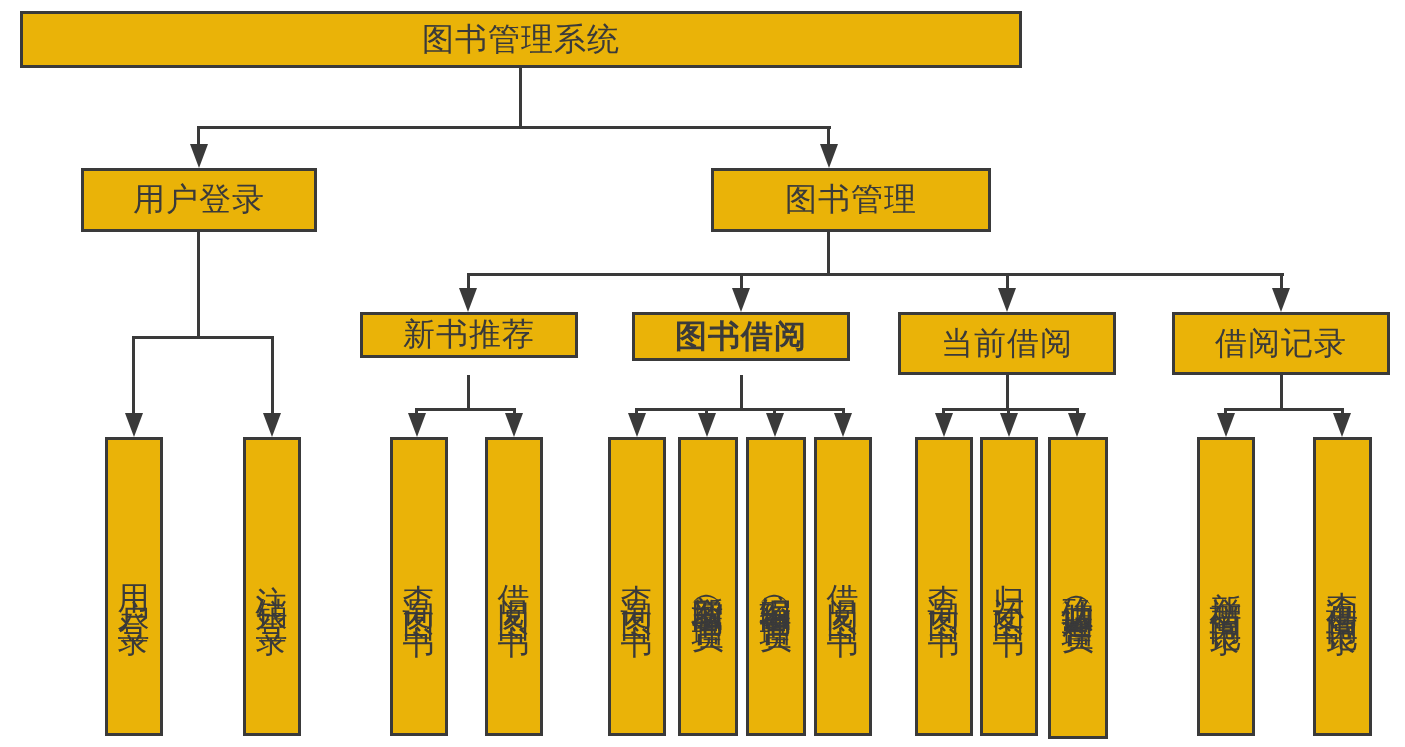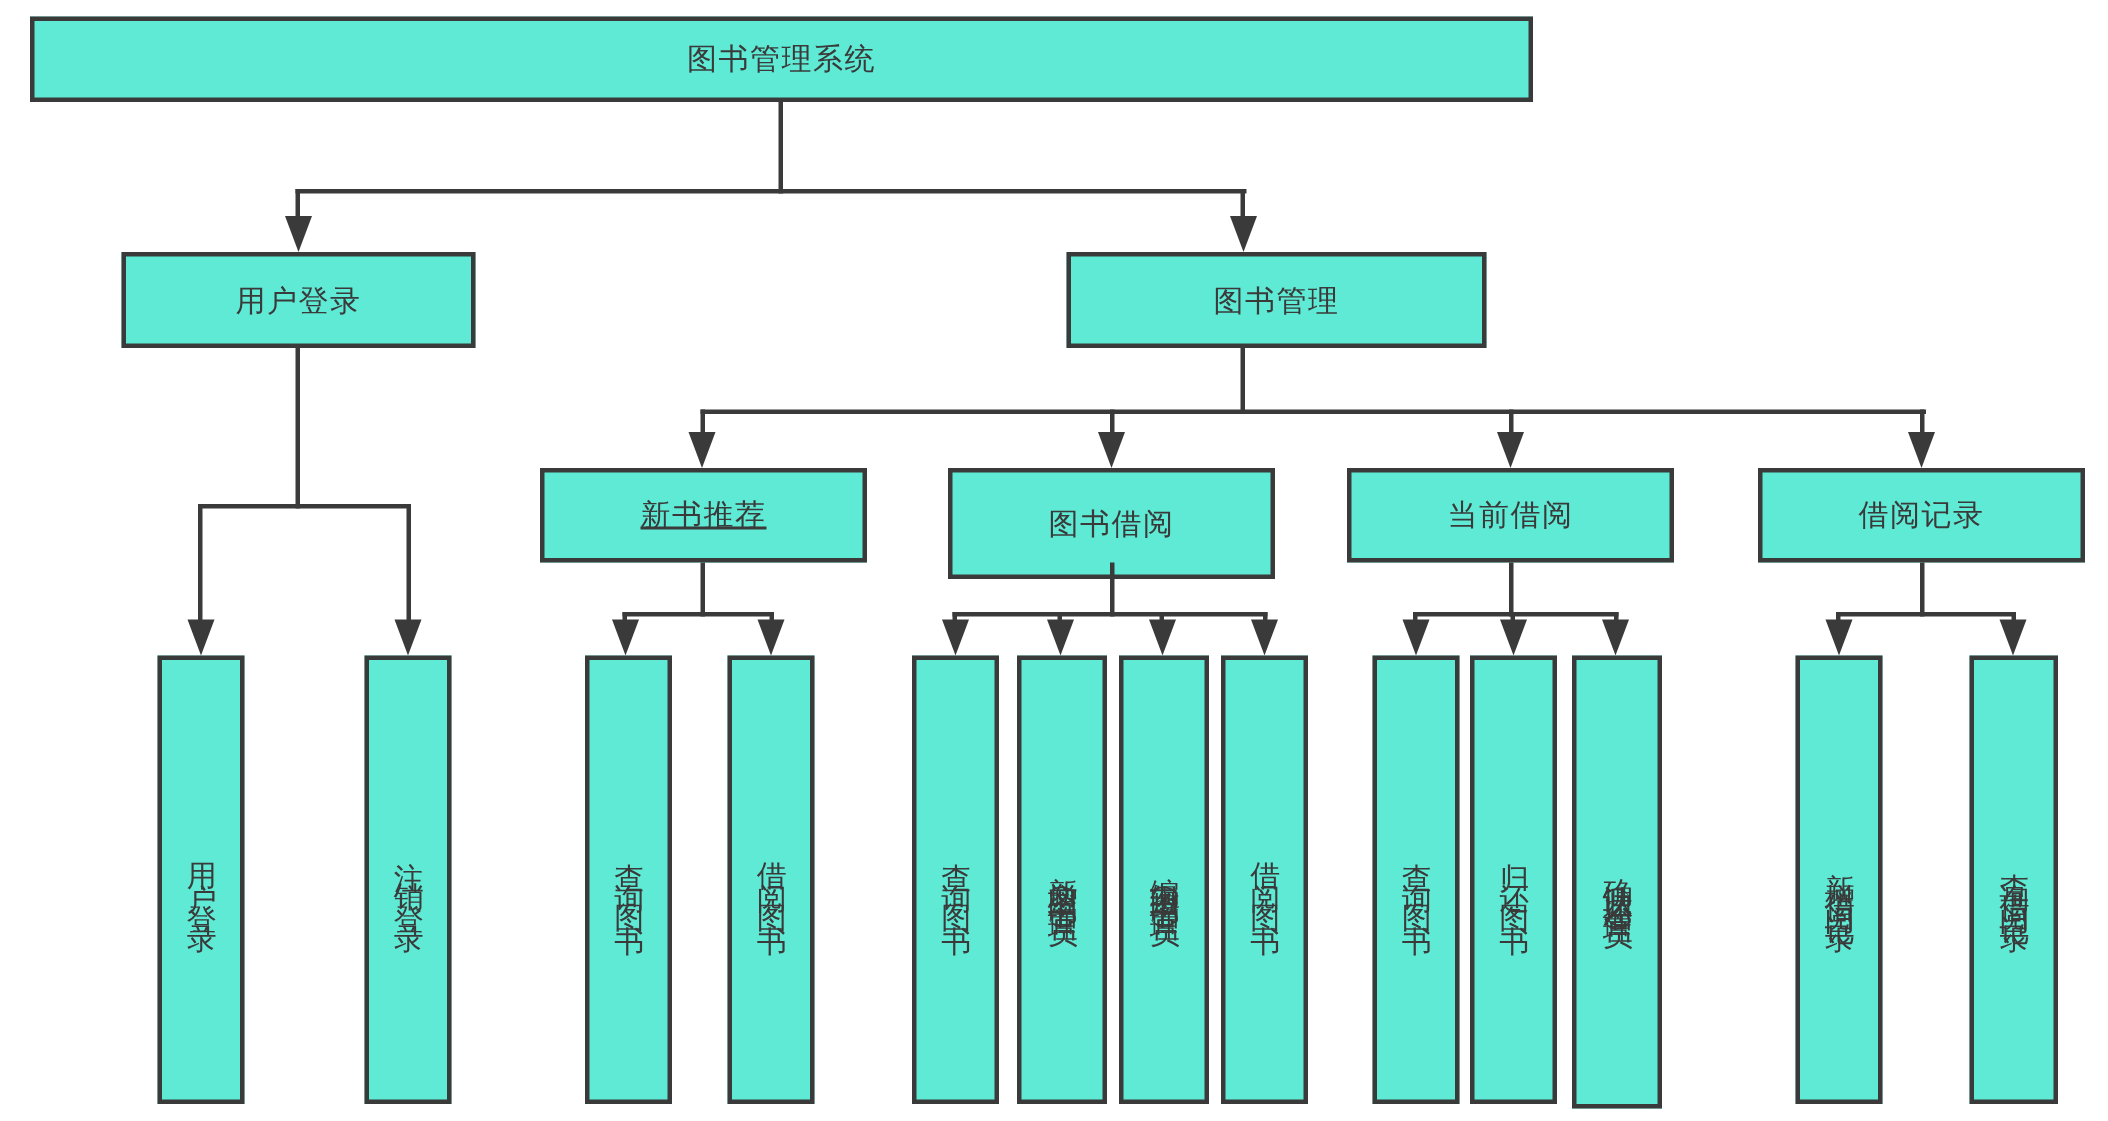--- a/index.html
+++ b/index.html
@@ -13,26 +13,26 @@
     position:relative;
     width:1405px;height:747px;
     background:var(--bg);
     font-family:"Liberation Sans", sans-serif;
     overflow:hidden;
   }
   .box{
     position:absolute;
     box-sizing:border-box;
     border:3px solid var(--line);
-    background:#5eead4;
+    background:#eab308;
     color:var(--text);
     display:flex;
     align-items:center;
     justify-content:center;
-    font-size:20px;
+    font-size:32px;
     letter-spacing:1px;
     text-align:center;
   }
   .vbox{
     writing-mode:vertical-rl;
     text-orientation:mixed;
     line-height:1;
   }
   .sp4{letter-spacing:14px;}
   .sp6{letter-spacing:7px;}
@@ -87,22 +87,22 @@
   <div class="line" style="left:467px;top:273px;width:817px;height:3px;"></div>
   <div class="line" style="left:467px;top:273px;width:3px;height:19px;"></div>
   <div class="arrow" style="left:459px;top:288px;"></div>
   <div class="line" style="left:740px;top:273px;width:3px;height:19px;"></div>
   <div class="arrow" style="left:732px;top:288px;"></div>
   <div class="line" style="left:1006px;top:273px;width:3px;height:19px;"></div>
   <div class="arrow" style="left:998px;top:288px;"></div>
   <div class="line" style="left:1280px;top:273px;width:3px;height:19px;"></div>
   <div class="arrow" style="left:1272px;top:288px;"></div>
 
-  <div class="box" style="left:360px;top:312px;width:218px;height:63px;text-decoration:underline;">新书推荐</div>
-  <div class="box" style="left:632px;top:312px;width:218px;height:74px;">图书借阅</div>
+  <div class="box" style="left:360px;top:312px;width:218px;height:46px;">新书推荐</div>
+  <div class="box" style="left:632px;top:312px;width:218px;height:49px;font-weight:bold;">图书借阅</div>
   <div class="box" style="left:1172px;top:312px;width:218px;height:63px;">借阅记录</div>
   <div class="box" style="left:898px;top:312px;width:218px;height:63px;">当前借阅</div>
 
   <div class="line" style="left:467px;top:375px;width:3px;height:36px;"></div>
   <div class="line" style="left:415px;top:408px;width:101px;height:3px;"></div>
   <div class="line" style="left:415px;top:408px;width:3px;height:11px;"></div>
   <div class="arrow" style="left:408px;top:413px;"></div>
   <div class="line" style="left:513px;top:408px;width:3px;height:11px;"></div>
   <div class="arrow" style="left:505px;top:413px;"></div>
 

